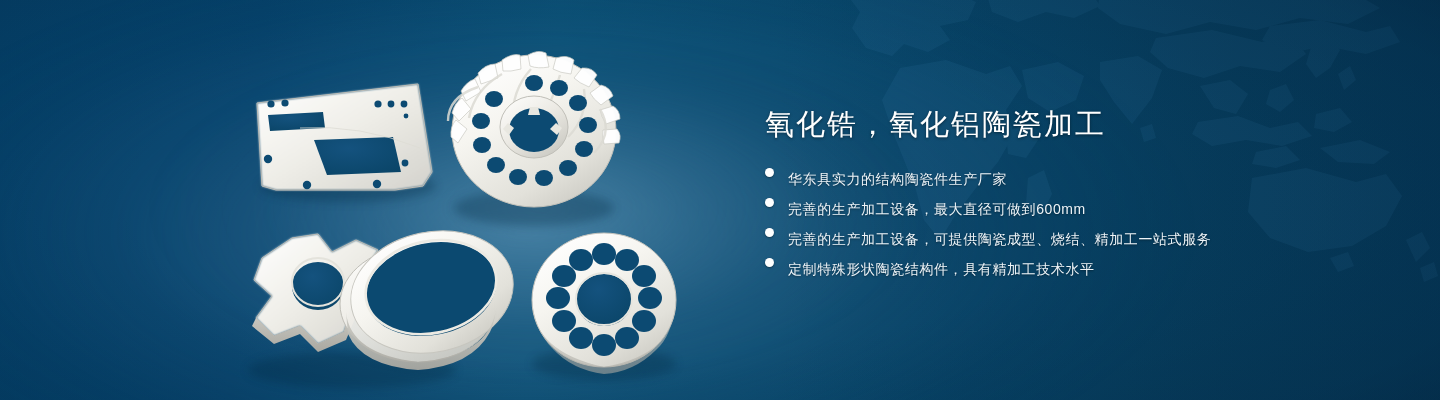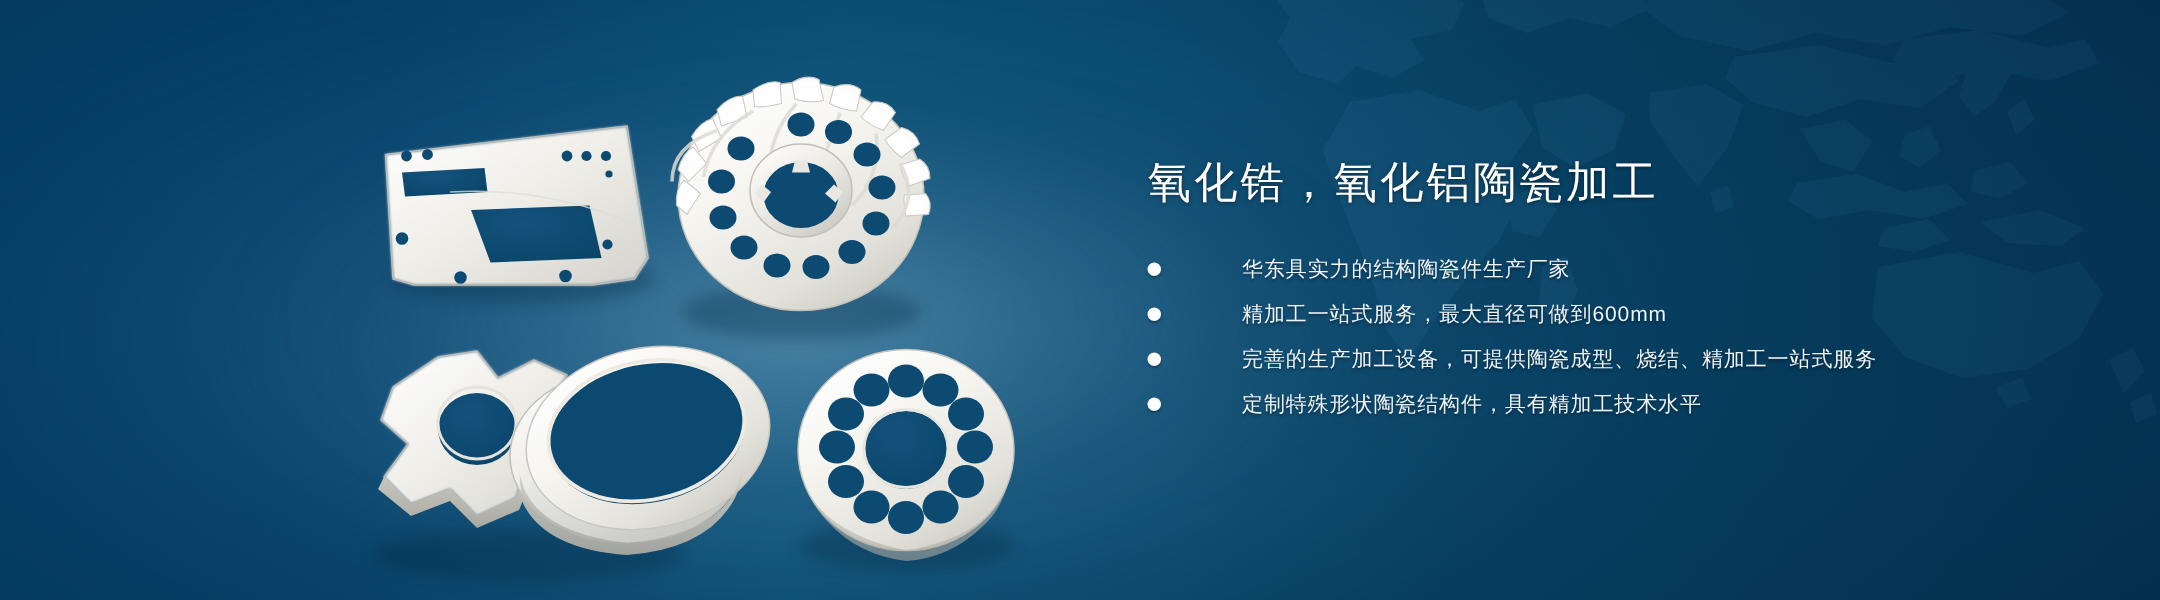--- a/index.html
+++ b/index.html
@@ -53,26 +53,25 @@
   
   .products{position:absolute;left:0;top:0;width:760px;height:400px;}
   .products svg{display:block;width:100%;height:100%;}
 
   
   .copy{position:absolute;left:765px;top:106px;width:600px;}
   .headline{
     color:#ffffff;font-size:29px;line-height:1.25;letter-spacing:2px;
     font-weight:400;margin:0 0 26px 0;white-space:nowrap;
     text-shadow:0 1px 3px rgba(0,0,0,0.45);
-    font-family:Liberation Mono, monospace;
   }
   .bullets{list-style:none;margin:0;padding:0;}
   .bullet{
-    display:flex;align-items:center;
-    margin-bottom:8px;white-space:nowrap;gap:40px;
+    display:flex;align-items:flex-start;
+    margin-bottom:8px;white-space:nowrap;
   }
   .bullet:last-child{margin-bottom:0;}
   .dot{
     width:9px;height:9px;border-radius:50%;
     background:#ffffff;flex:0 0 auto;margin-right:14px;
     box-shadow:0 1px 2px rgba(0,0,0,0.35);
   }
   .btext{
     color:#eef4f8;font-size:14px;line-height:22px;letter-spacing:0.6px;
     text-shadow:0 1px 2px rgba(0,0,0,0.40);
@@ -307,21 +306,21 @@
 
   <div class="copy">
     <h1 class="headline">氧化锆，氧化铝陶瓷加工</h1>
     <ul class="bullets">
       <li class="bullet">
         <span class="dot"></span>
         <span class="btext">华东具实力的结构陶瓷件生产厂家</span>
       </li>
       <li class="bullet">
         <span class="dot"></span>
-        <span class="btext">精加工一站式服务，最大直径可做到600mm</span>
+        <span class="btext">完善的生产加工设备，最大直径可做到600mm</span>
       </li>
       <li class="bullet">
         <span class="dot"></span>
         <span class="btext">完善的生产加工设备，可提供陶瓷成型、烧结、精加工一站式服务</span>
       </li>
       <li class="bullet">
         <span class="dot"></span>
         <span class="btext">定制特殊形状陶瓷结构件，具有精加工技术水平</span>
       </li>
     </ul>

